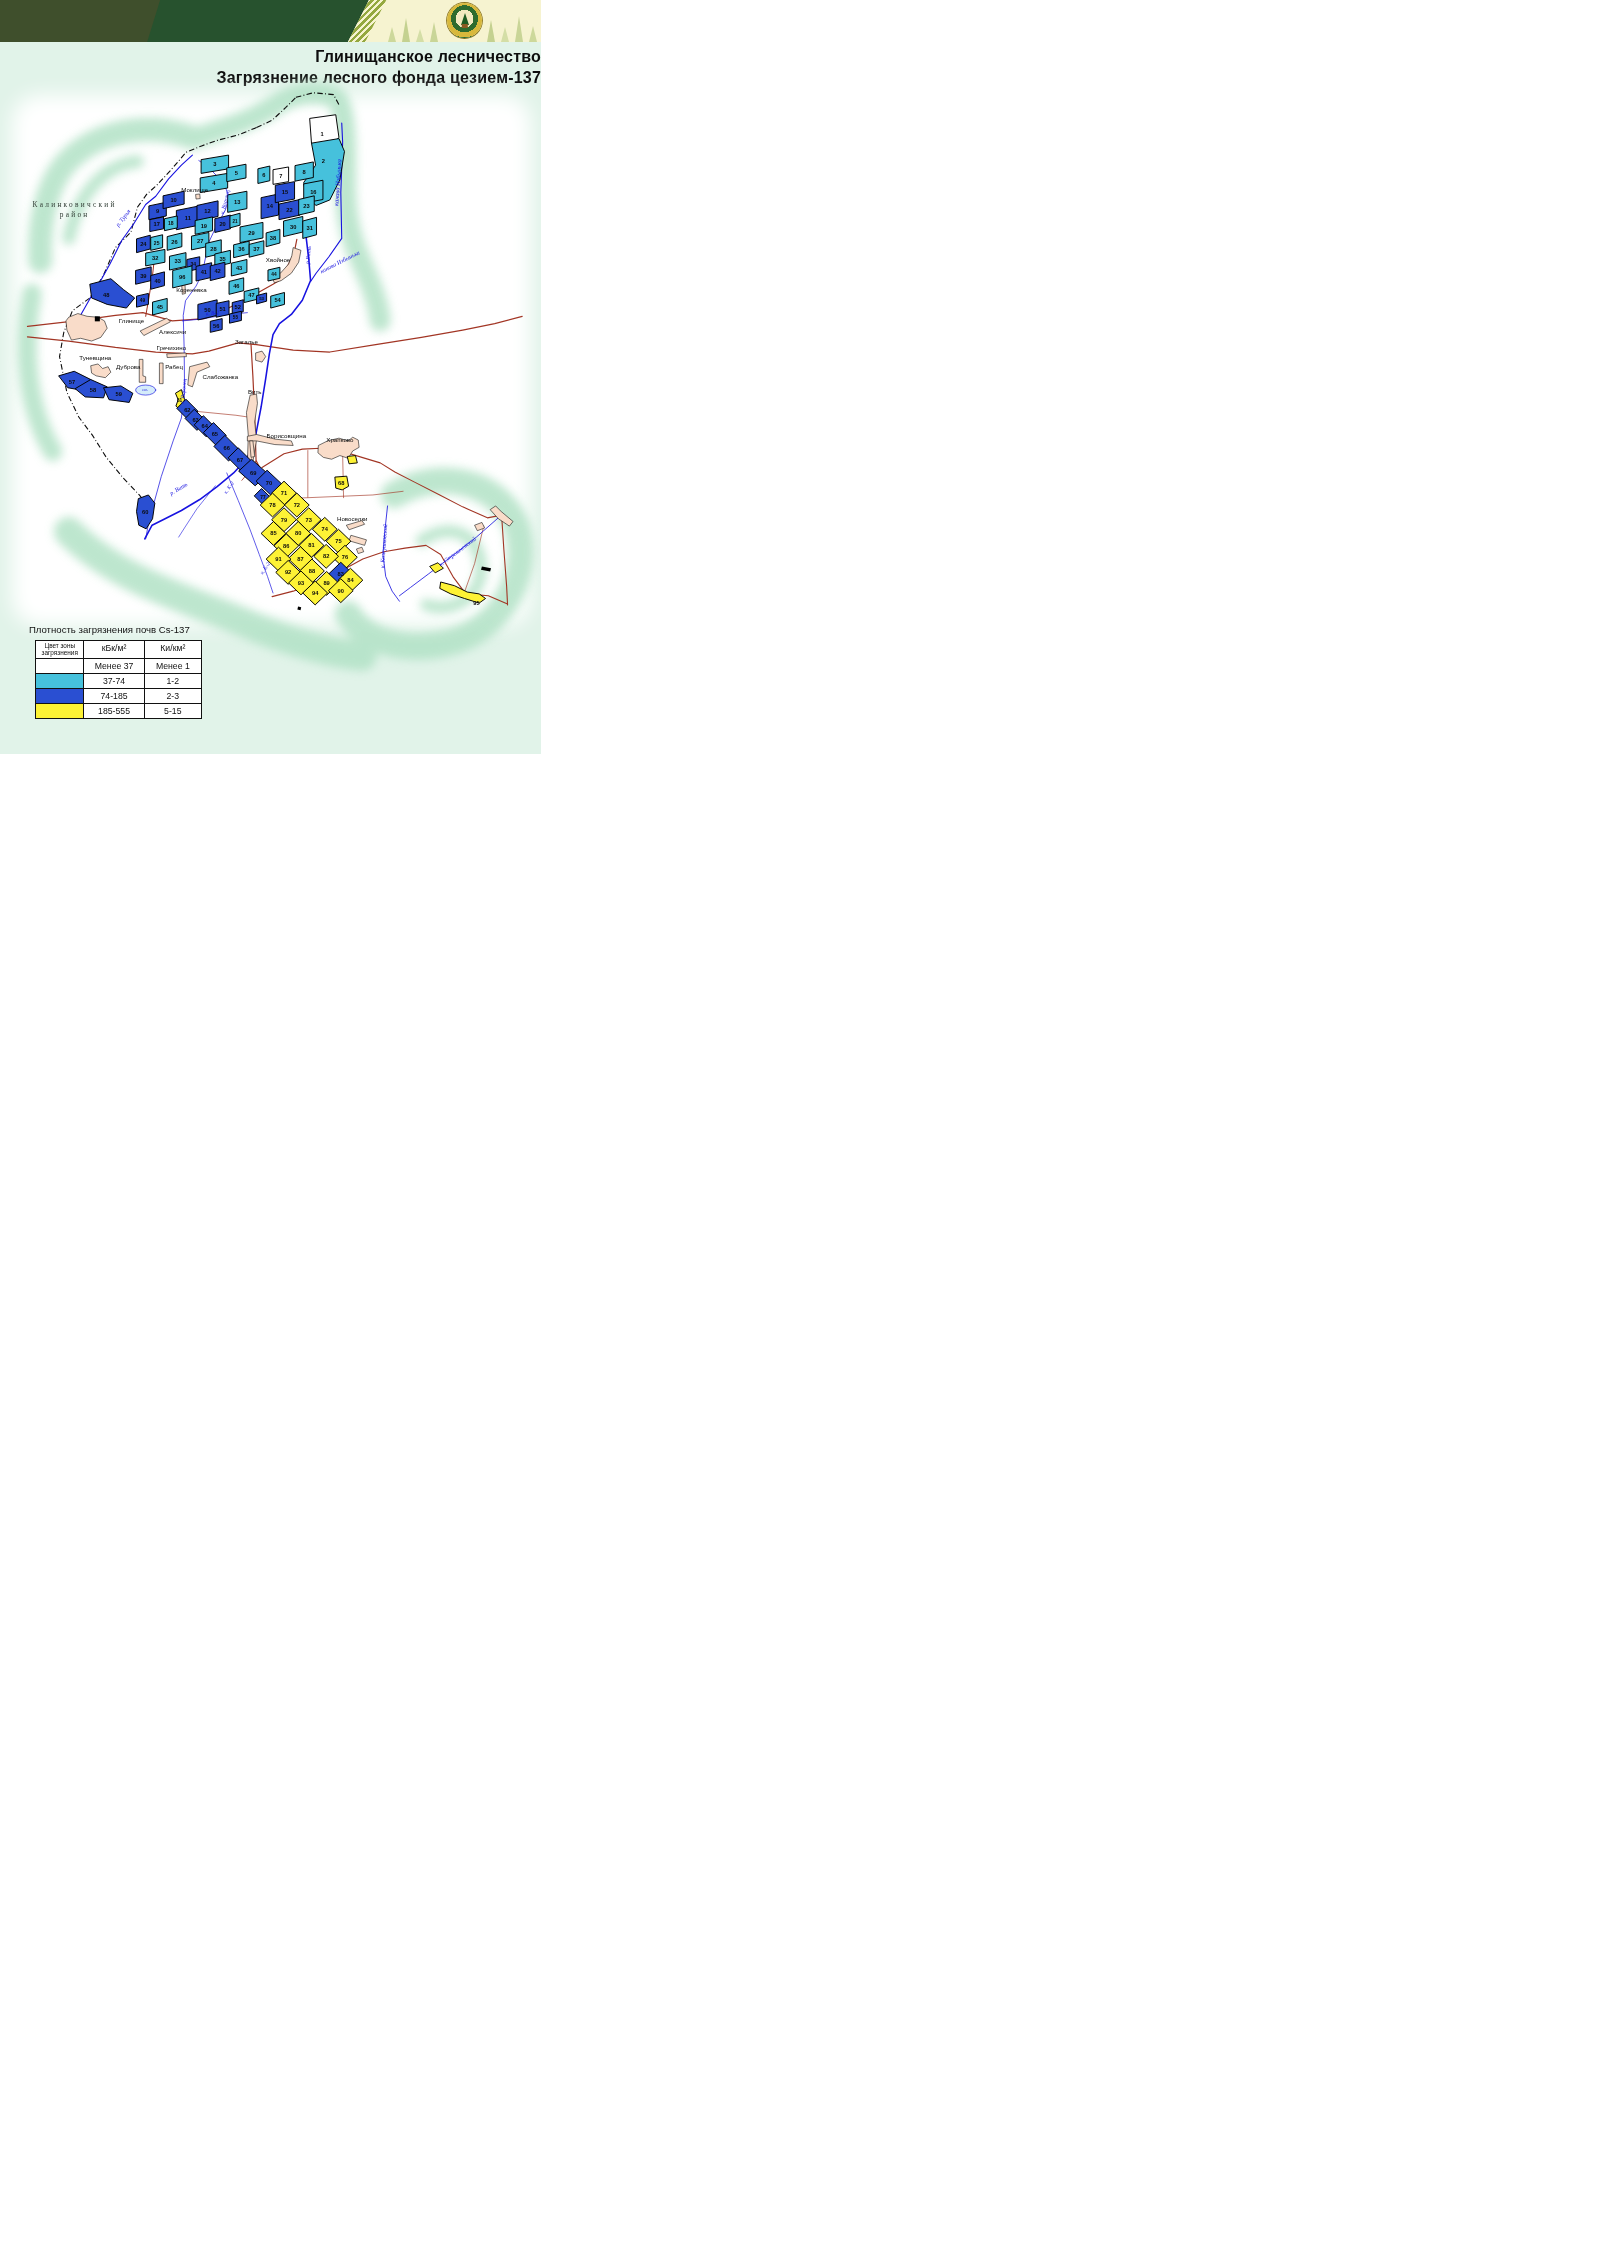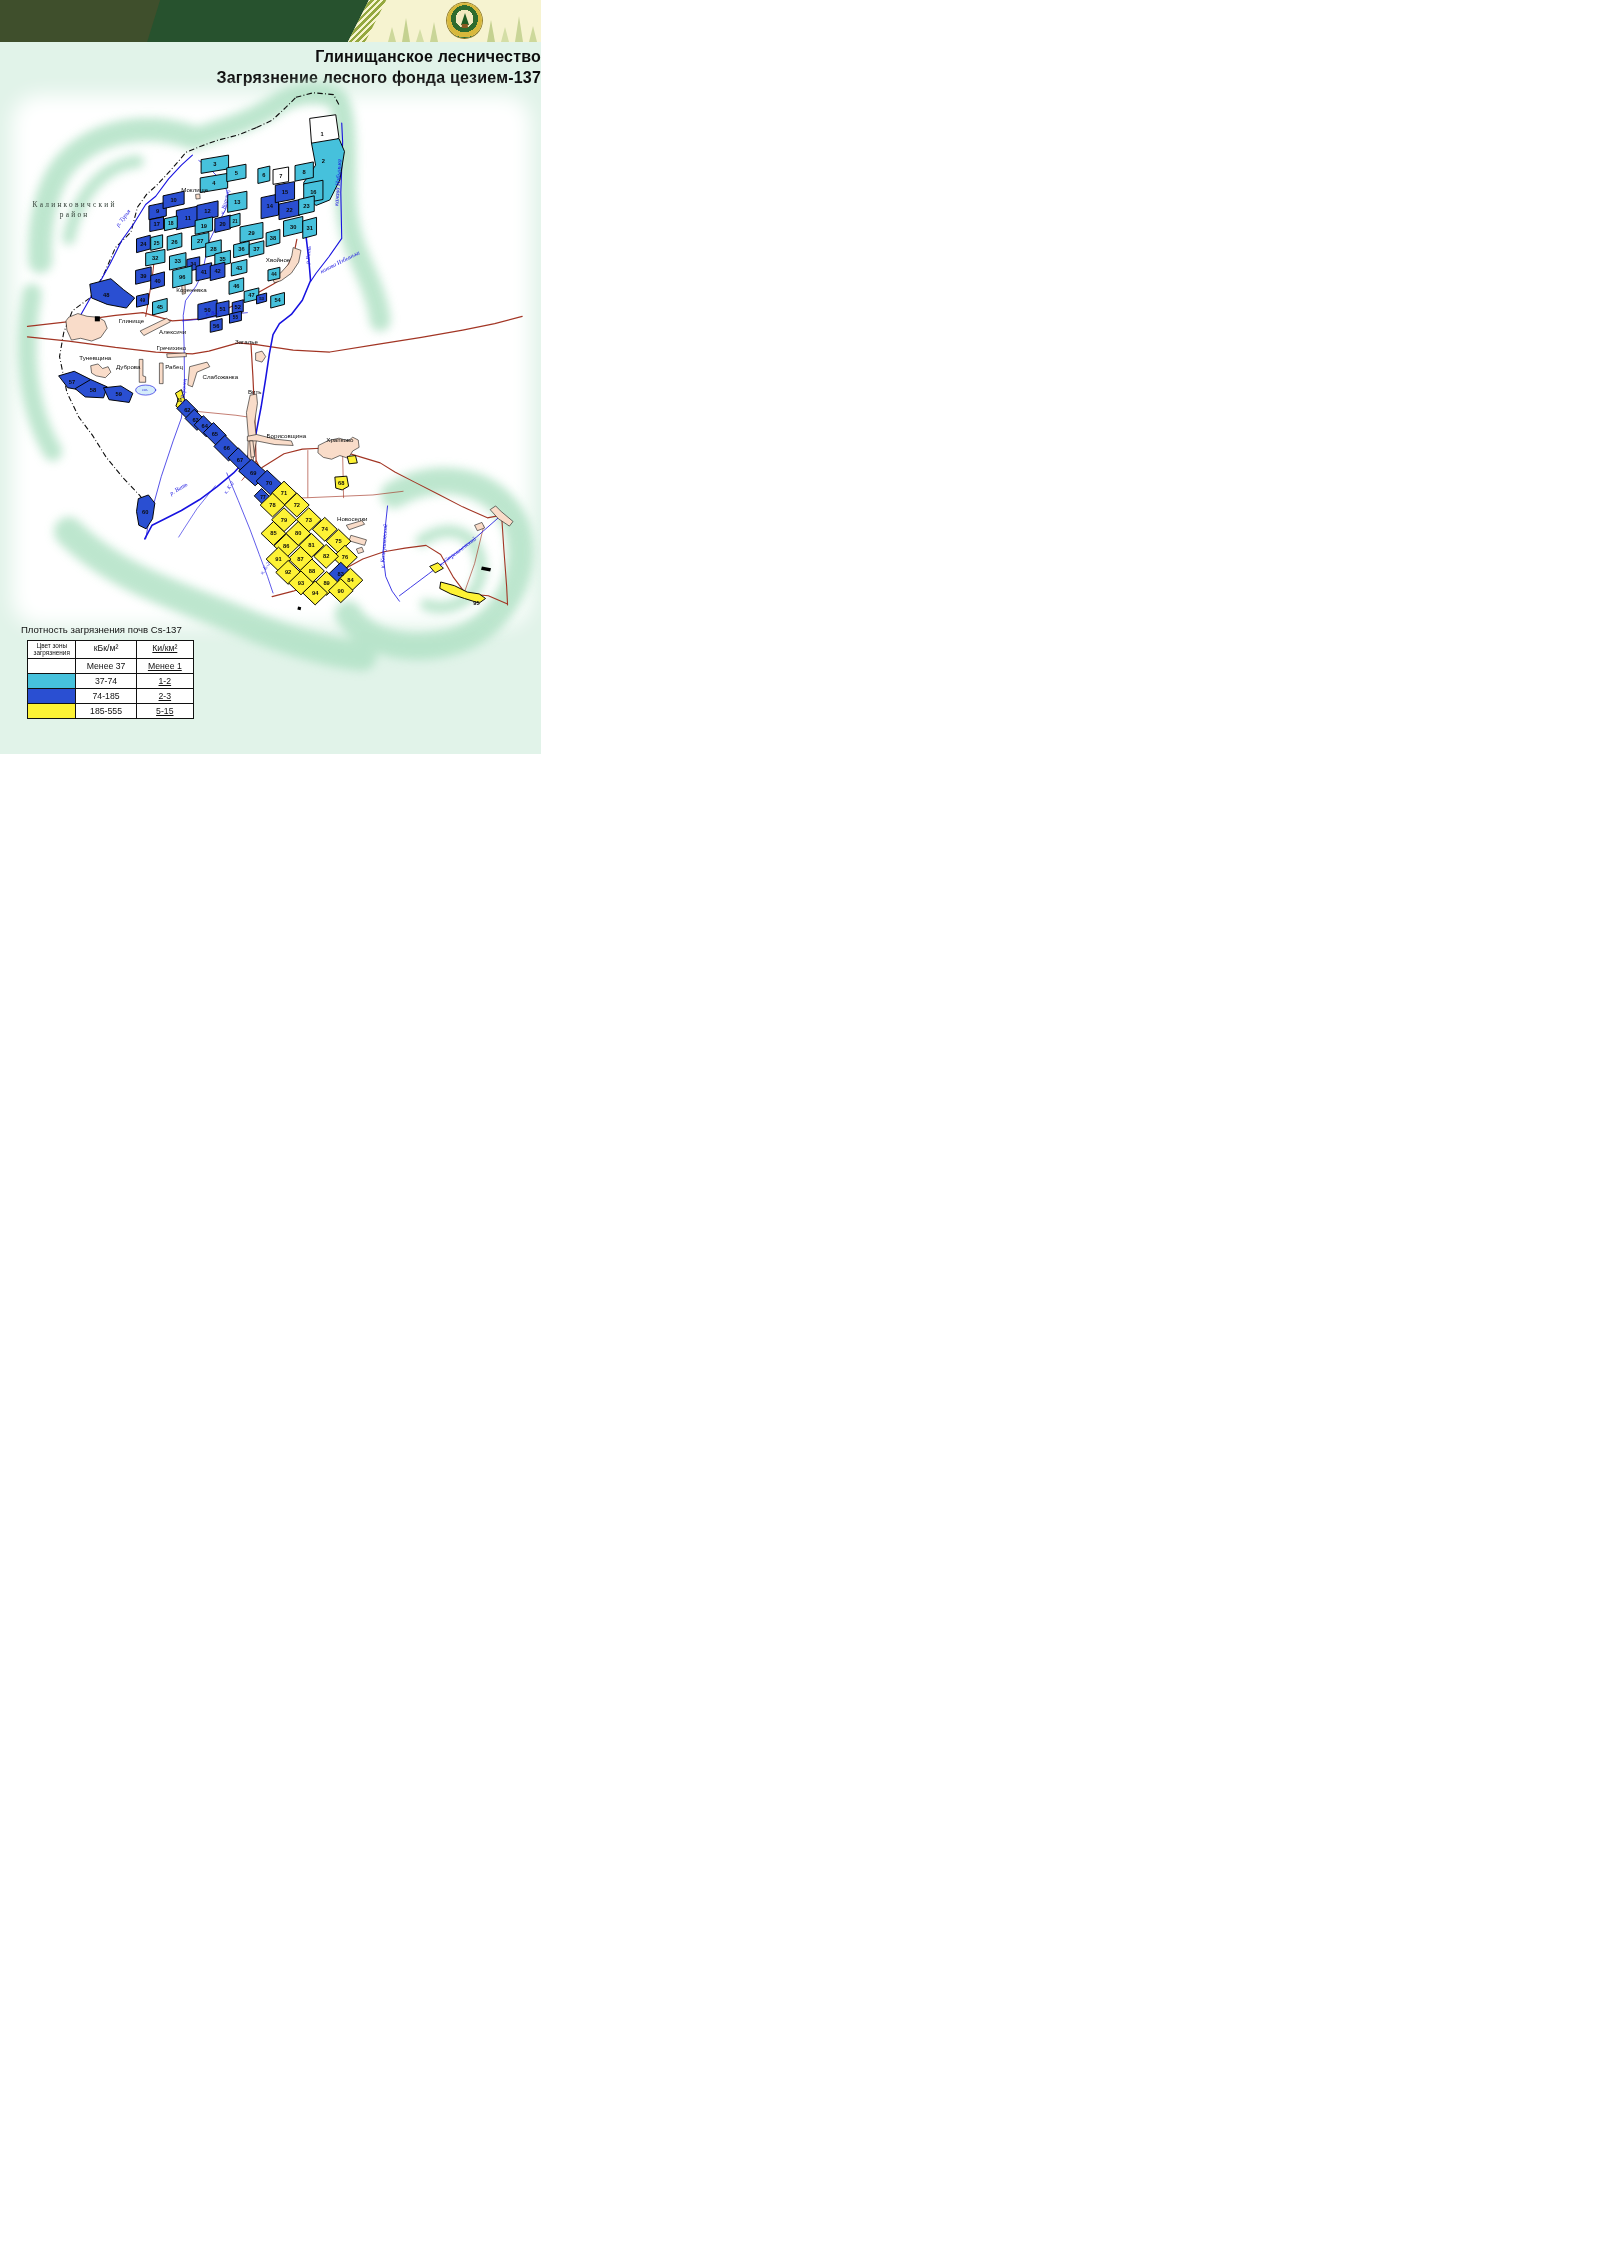--- a/index.html
+++ b/index.html
@@ -19,28 +19,28 @@
   .emb .fir{position:absolute;left:50%;top:10px;transform:translateX(-50%);width:0;height:0;
        border-left:4.6px solid transparent;border-right:4.6px solid transparent;border-bottom:12px solid #1e5a22;}
   .emb .base{position:absolute;left:50%;top:21px;transform:translateX(-50%);width:6.4px;height:4.6px;background:#8a5a22;}
   
   .title{position:absolute;top:46px;left:0;width:541px;text-align:right;color:#0d0d0d;}
   .title div{font-size:16px;font-weight:bold;line-height:1.32;letter-spacing:0.2px;}
   
   .blob{position:absolute;background:#fff;filter:blur(10px);}
   #map-svg{position:absolute;left:0;top:0;}
   
-  .legend{position:absolute;left:20px;top:624px;width:174px;color:#111;}
+  .legend{position:absolute;left:28px;top:624px;width:174px;color:#111;}
   .legend h2{font-size:9.6px;font-weight:normal;margin:0 0 4.6px 0.9px;}
   table.lg{border-collapse:collapse;margin-left:7px;}
   table.lg td{border:1.1px solid #111;text-align:center;vertical-align:middle;
       font-size:8.7px;background:#fff;}
   table.lg td.c1{width:46px;}
   table.lg td.c2{width:59px;}
-  table.lg td.c3{width:56px;text-decoration:underline;}
+  table.lg td.c3{width:56px;}
   table.lg tr{height:15px;}
   table.lg tr.hd{height:18.3px;}
   table.lg tr.hd td{font-size:6.4px;line-height:1.1;}
 </style>
 </head>
 <body>
 
 <div class="page">
 
   <div class="hdr">

